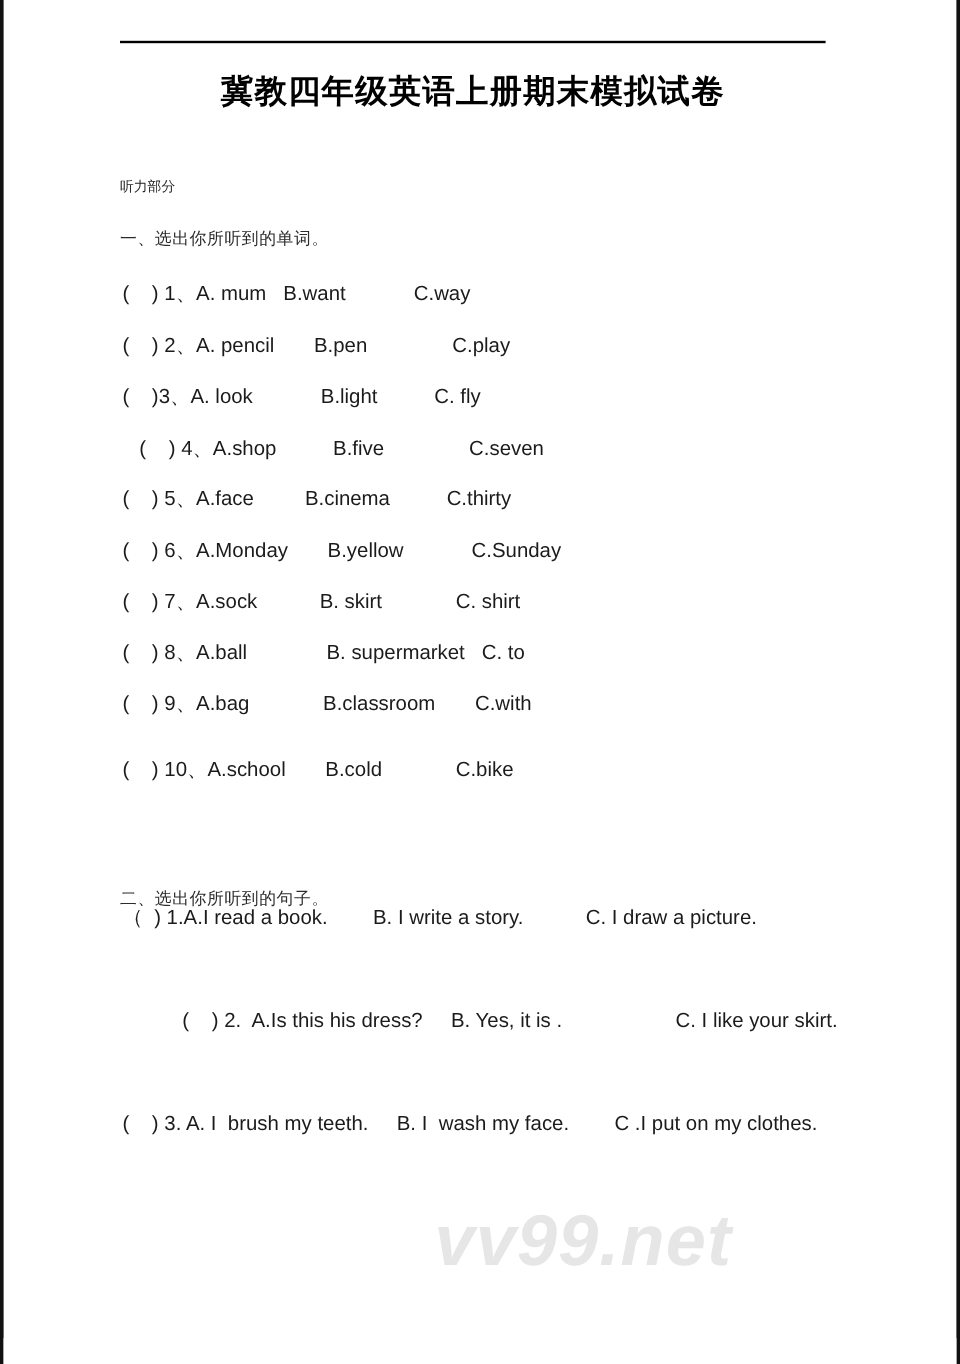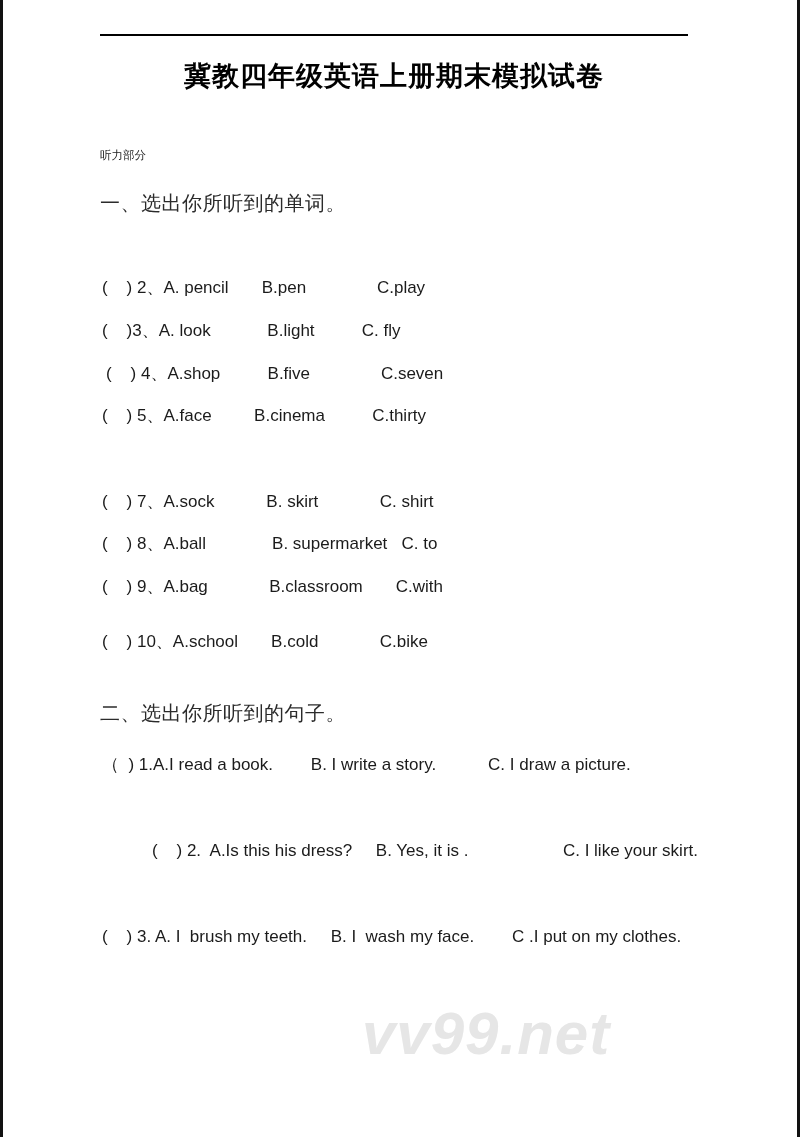--- a/index.html
+++ b/index.html
@@ -65,21 +65,21 @@
   }
   .section-label {
     position: absolute;
     left: 0;
     top: 148px;
     font-size: 11.5px;
     color: #222;
     font-family: "Liberation Sans", sans-serif;
   }
   .q-heading {
-    font-size: 20px;
+    font-size: 14px;
     color: #2b2b2b;
     letter-spacing: 0.5px;
     white-space: pre;
   }
   .item-row {
     font-size: 17px;
     color: #1b1b1b;
     white-space: pre;
   }
   .para {
@@ -121,30 +121,32 @@
   <div class="content">
 
     <div class="top-rule"></div>
 
     <div class="doc-title">冀教四年级英语上册期末模拟试卷</div>
 
     <div class="section-label">听力部分</div>
 
     <div class="abs q-heading" style="left:0px; top:190px;">一、选出你所听到的单词。</div>
 
+    <div class="abs item-row" style="left:2px; top:233px;">(    ) 1、A. mum   B.want            C.way</div>
     <div class="abs item-row" style="left:2px; top:276px;text-align:right;">(    ) 2、A. pencil       B.pen               C.play</div>
     <div class="abs item-row" style="left:2px; top:319px;text-align:center;">(    )3、A. look            B.light          C. fly</div>
-    <div class="abs item-row" style="left:6px; top:362px;">(    ) 4、A.shop          B.five               C.seven</div>
+    <div class="abs item-row" style="left:16px; top:362px;">(    ) 4、A.shop          B.five               C.seven</div>
     <div class="abs item-row" style="left:2px; top:404px;">(    ) 5、A.face         B.cinema          C.thirty</div>
+    <div class="abs item-row" style="left:2px; top:447px;">(    ) 6、A.Monday       B.yellow            C.Sunday</div>
     <div class="abs item-row" style="left:2px; top:490px;">(    ) 7、A.sock           B. skirt             C. shirt</div>
     <div class="abs item-row" style="left:2px; top:532px;">(    ) 8、A.ball              B. supermarket   C. to</div>
     <div class="abs item-row" style="left:2px; top:575px;">(    ) 9、A.bag             B.classroom       C.with</div>
     <div class="abs item-row" style="left:2px; top:630px;">(    ) 10、A.school       B.cold             C.bike</div>
 
-    <div class="abs q-heading" style="left:0px; top:700px;">二、选出你所听到的句子。</div>
+    <div class="abs q-heading" style="left:0px; top:740px;">二、选出你所听到的句子。</div>
 
     <div class="abs para" style="left:2px; top:743px; width:596px;">（  ) 1.A.I read a book.        B. I write a story.           C. I draw a picture.</div>
     <div class="abs para" style="left:2px; top:829px; width:596px;text-align:right;">(    ) 2.  A.Is this his dress?     B. Yes, it is .                    C. I like your skirt.</div>
     <div class="abs para" style="left:2px; top:915px; width:596px;">(    ) 3. A. I  brush my teeth.     B. I  wash my face.        C .I put on my clothes.</div>
 
   </div>
 
   <div class="watermark">vv99.net</div>
   <div class="bottom-shade"></div>
 

